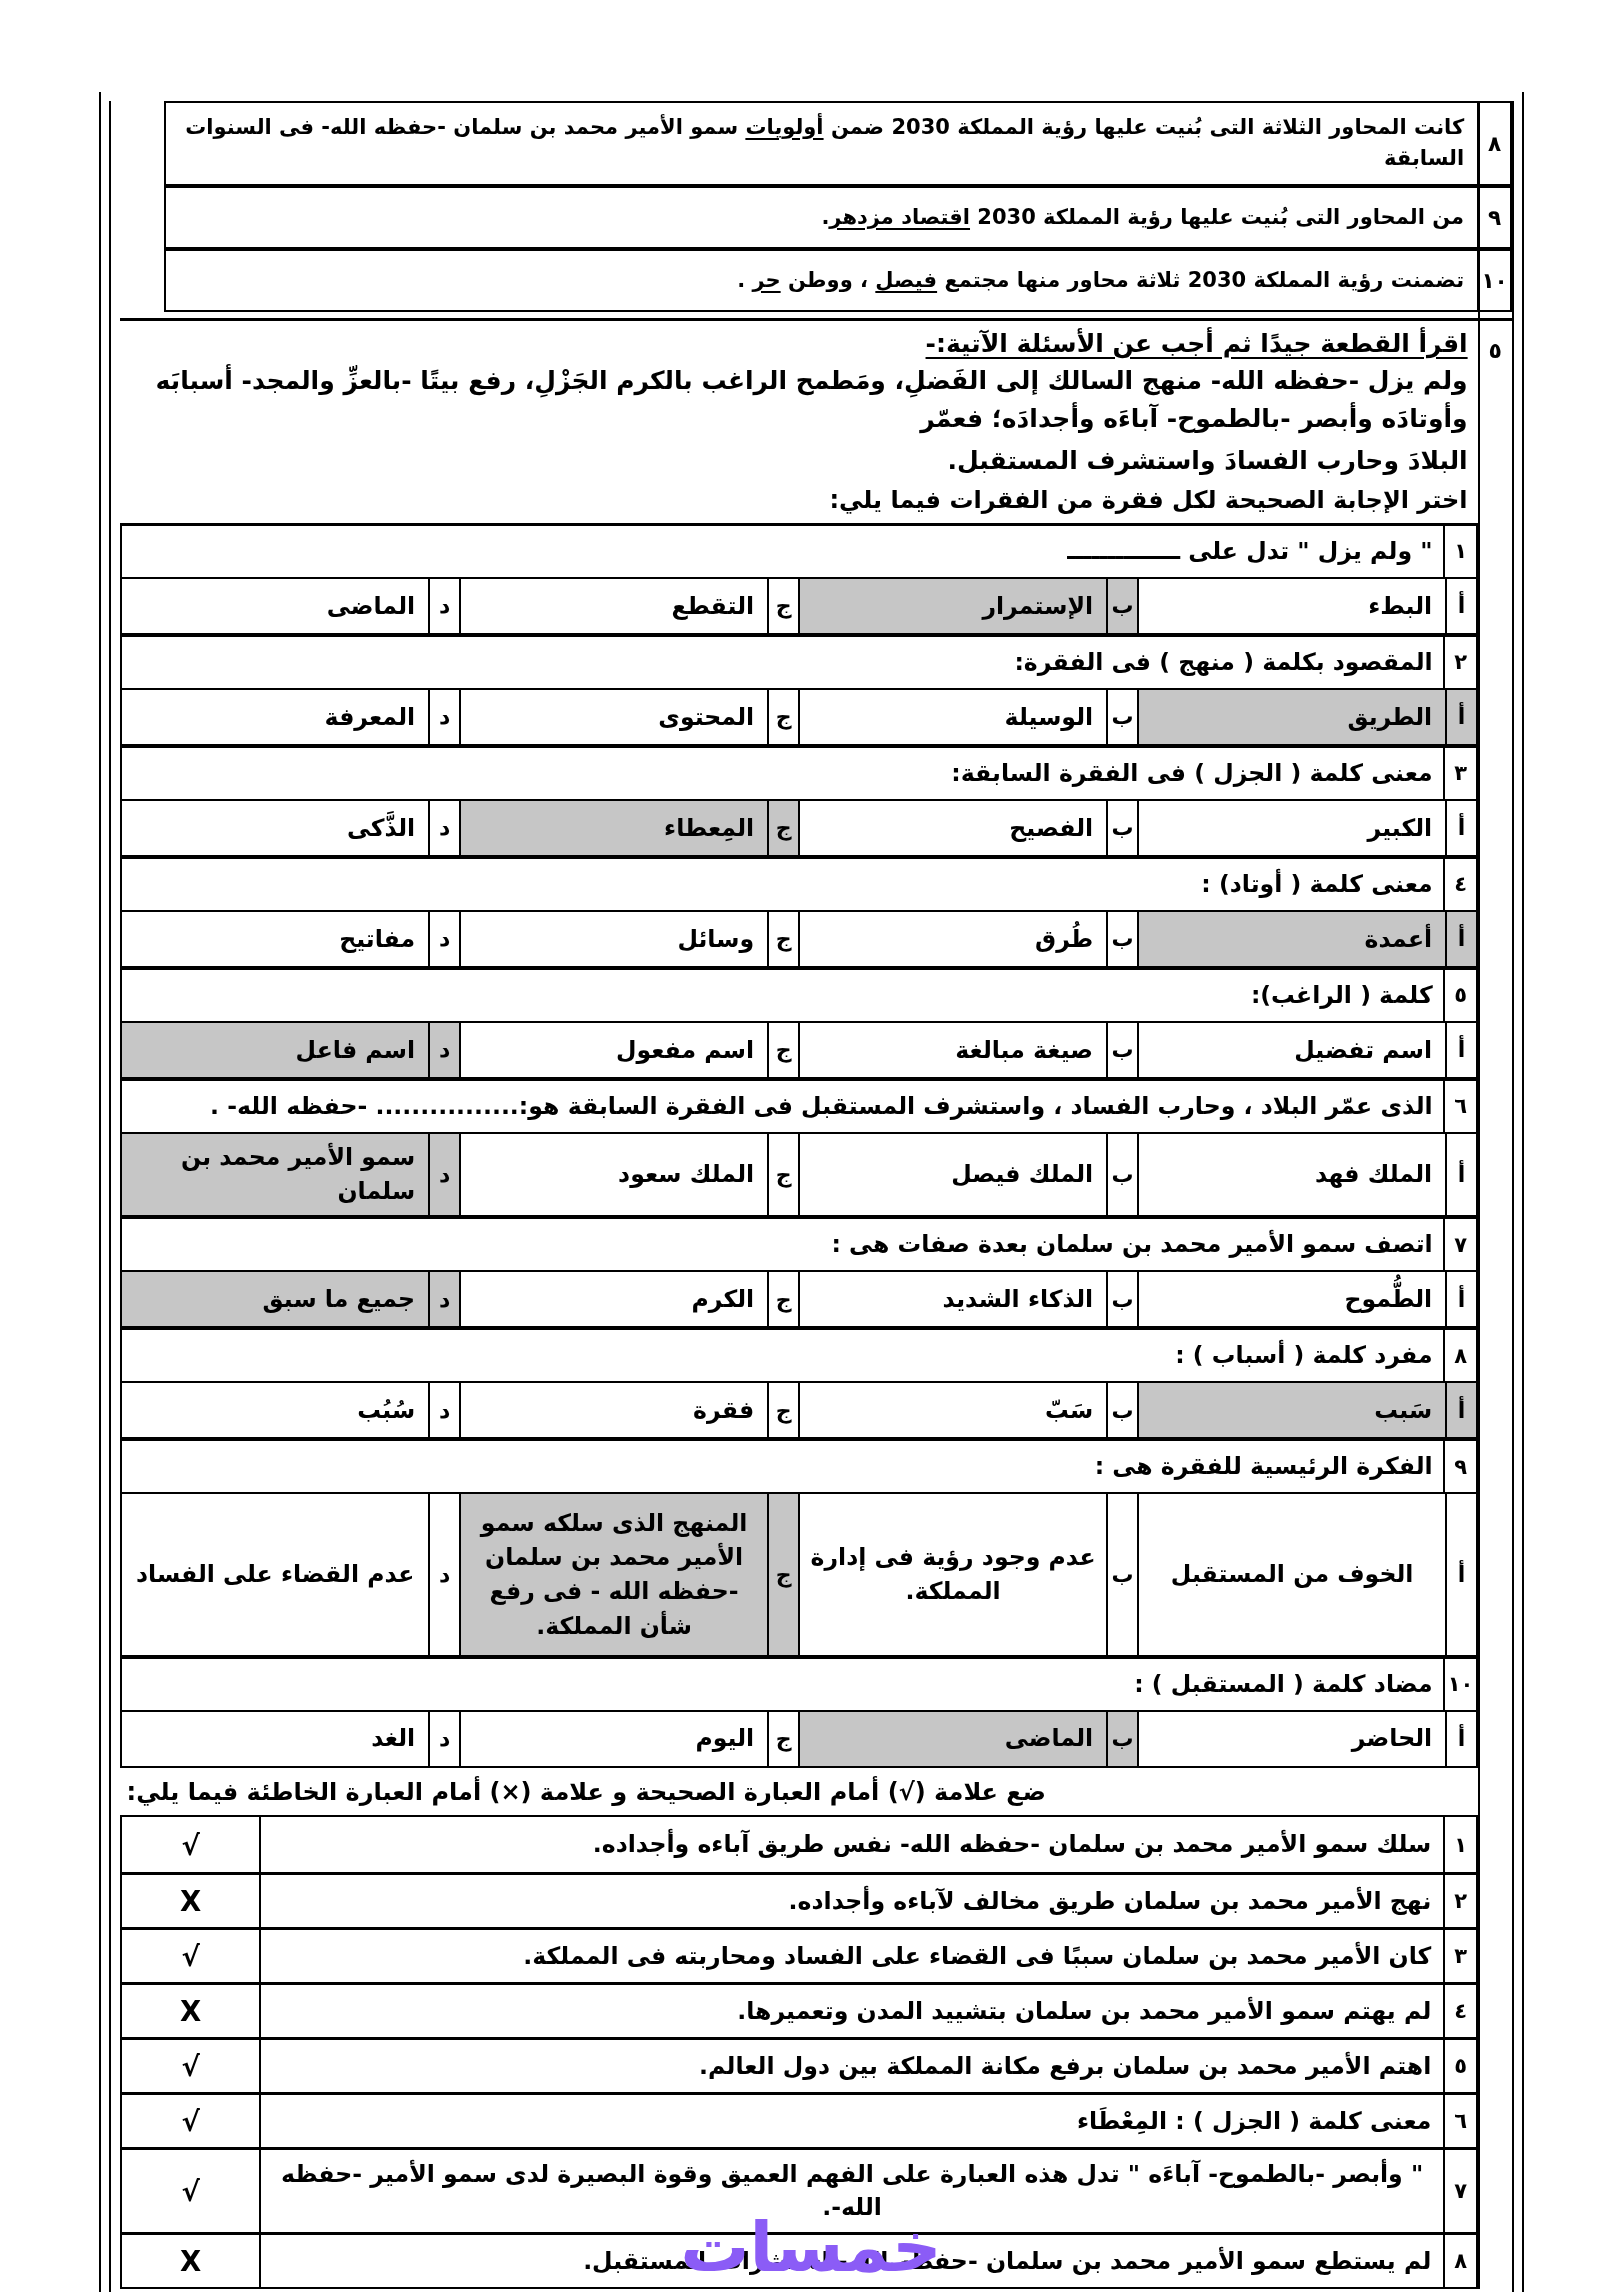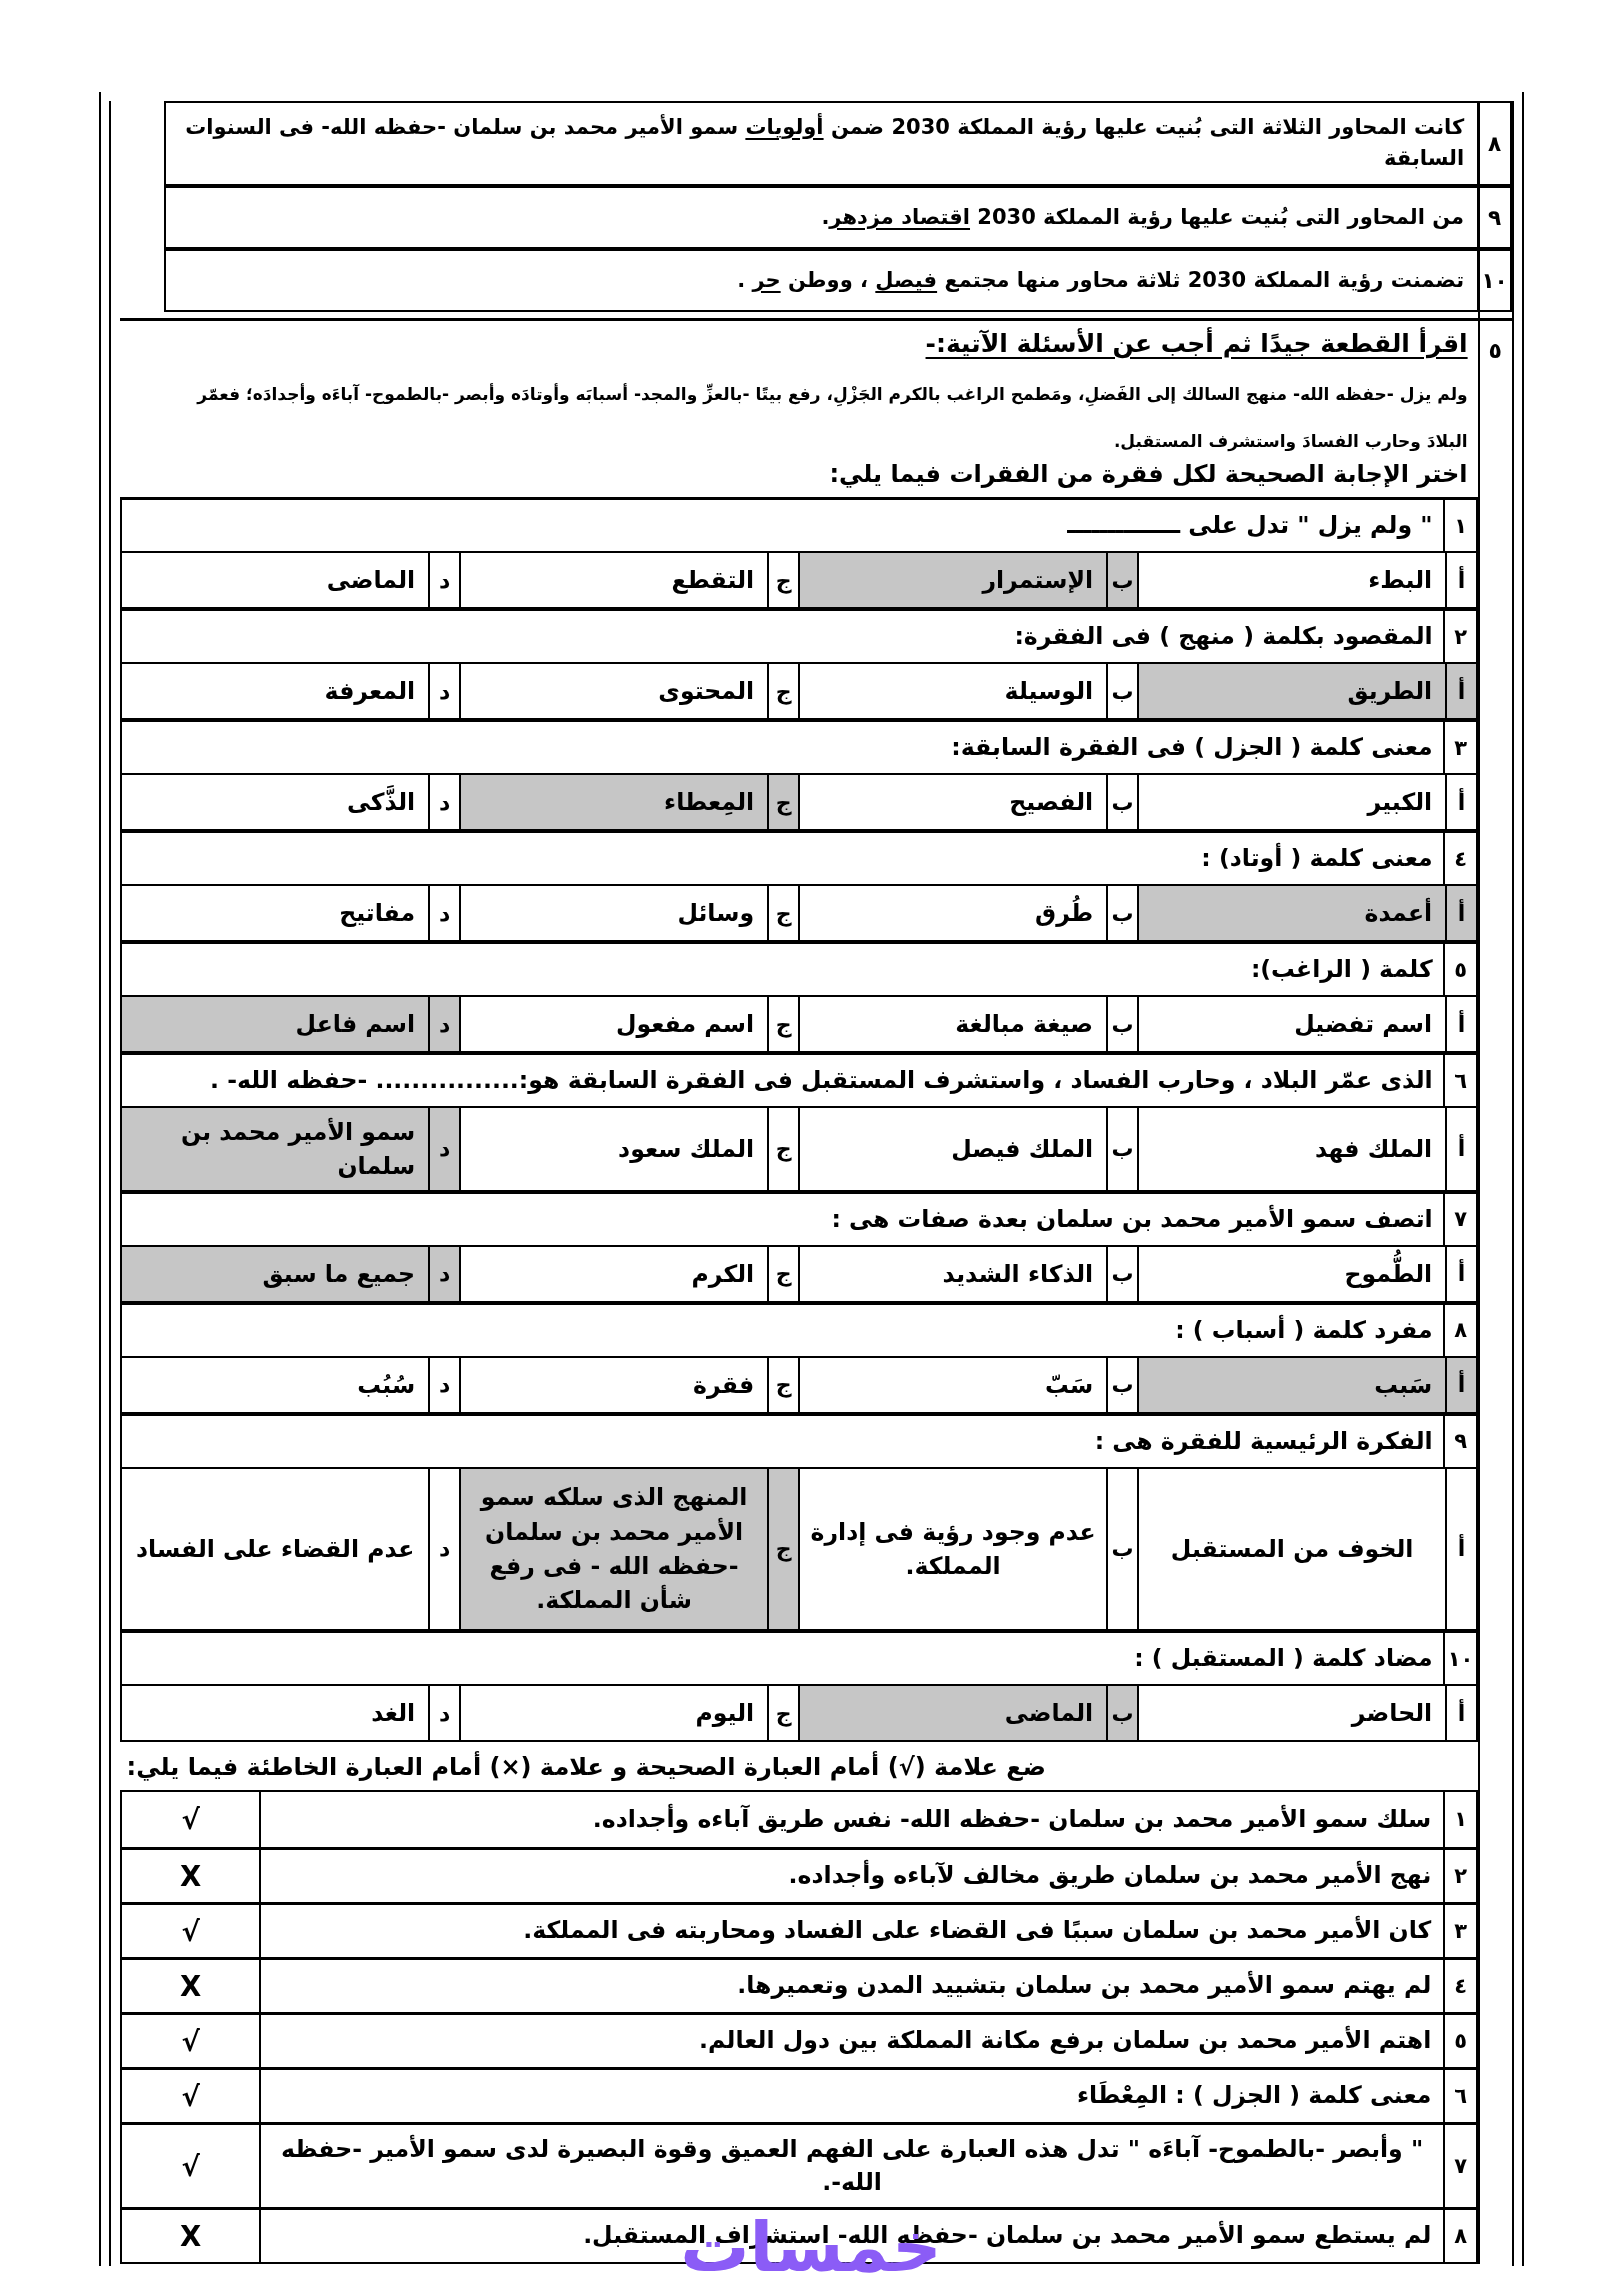--- a/index.html
+++ b/index.html
@@ -65,21 +65,21 @@
     order: 0; width: 34px; flex: 0 0 34px;
     display: flex; justify-content: center; align-items: flex-start;
     padding-top: 17px; font-size: 22px;
   }
   .sec-body { flex: 1; width: 1358px; }
 
   .h5 {
     font-size: 25px; padding: 7.9px 10.5px 1.3px; text-align: right;
     text-decoration: underline; text-decoration-thickness: 2px; text-underline-offset: 4.6px;
   }
-  .passage-line { font-size: 17px; line-height: 1.55; padding: 2.6px 10.5px 0; text-align: right; margin-top: 19px; }
+  .passage-line { font-size: 25px; line-height: 1.55; padding: 2.6px 10.5px 0; text-align: right; }
   .intro { font-size: 24px; padding: 5.2px 10.5px 9.2px; text-align: right; }
 
   
   .mcq { border: 2.6px solid #000; border-top-width: 3.3px; }
   .q + .q { border-top: 4.6px solid #000; }
   .q-head { display: flex; align-items: stretch; min-height: 51px; }
   .q-num {
     width: 33px; flex: 0 0 33px;
     border-left: 2px solid #000;
     display: flex; align-items: center; justify-content: center;

